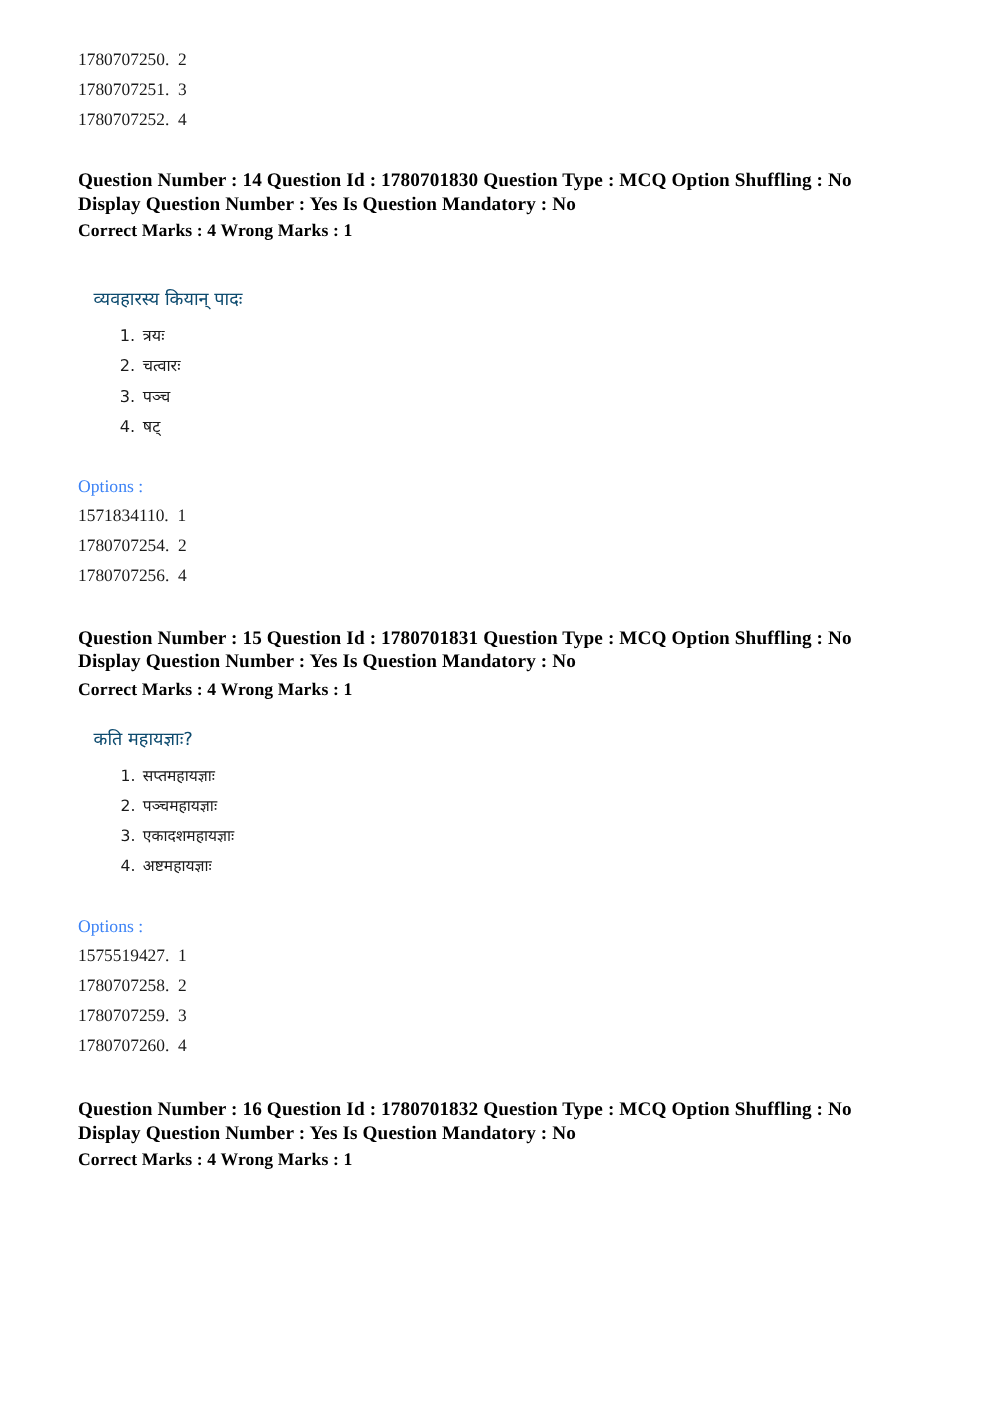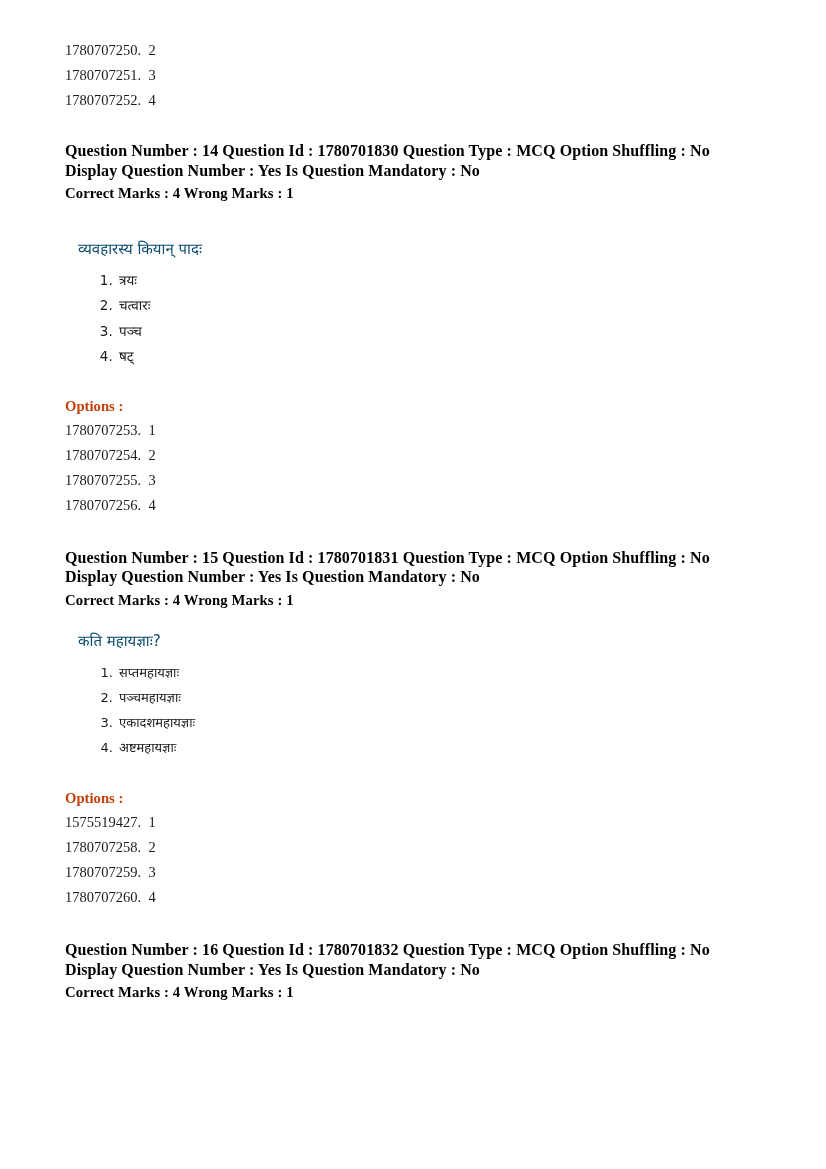--- a/index.html
+++ b/index.html
@@ -74,24 +74,24 @@
   }
   ol.choices li {
     padding-left: 2px;
   }
   ol.choices.tight {
     font-size: 13px;
     line-height: 25px;
   }
 
   .options-label {
-    font-weight: bold;
+    font-weight: normal;
     font-size: 14.7px;
     line-height: 20px;
-    color: #c2410c;
+    color: #3b82f6;
     margin-bottom: 2px;
   }
   .options-list {
     font-size: 14.5px;
     line-height: 25px;
     color: #1a1a1a;
   }
   .options-list div { white-space: pre; }
 </style>
 </head>
@@ -123,23 +123,22 @@
         <li>त्रयः</li>
         <li>चत्वारः</li>
         <li>पञ्च</li>
         <li>षट्</li>
       </ol>
 
       <div style="height:26px"></div>
 
       <div class="options-label">Options :</div>
       <div class="options-list">
-        <div>1780707253.  1</div>
+        <div>1571834110.  1</div>
         <div>1780707254.  2</div>
-        <div>1780707255.  3</div>
         <div>1780707256.  4</div>
       </div>
     </div>
 
     <div style="height:30px"></div>
 
     <div>
       <div class="qhead">
         <span>Question Number : 15 Question Id : 1780701831 Question Type : MCQ Option Shuffling : No</span>
         <span class="line2">Display Question Number : Yes Is Question Mandatory : No</span>

